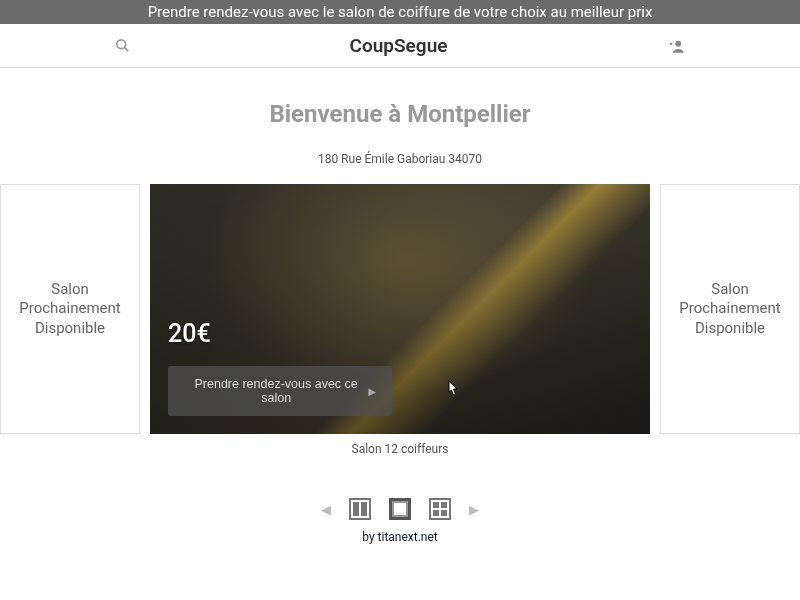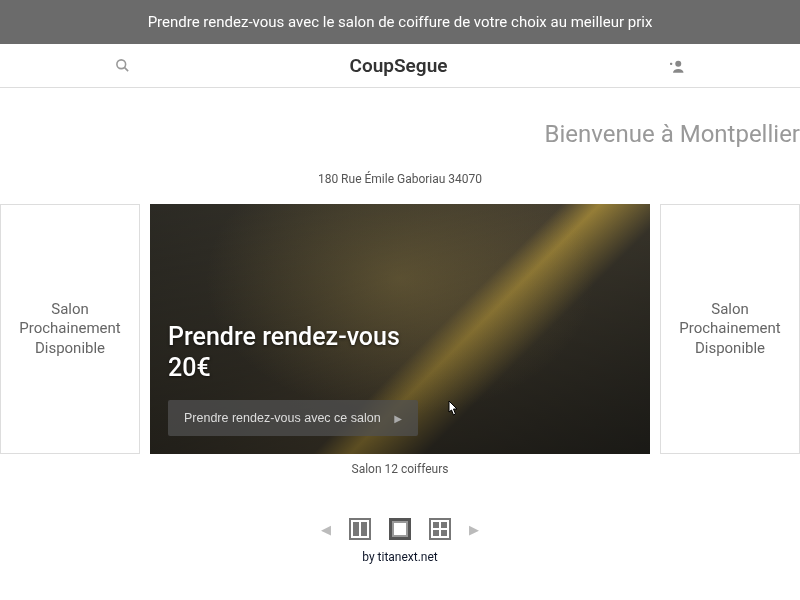--- a/index.html
+++ b/index.html
@@ -1,33 +1,33 @@
 <!DOCTYPE html>
 <html><head>
 <meta charset="utf-8">
 <style>
 *{margin:0;padding:0;box-sizing:border-box}
 body{font-family:-apple-system,BlinkMacSystemFont,'Segoe UI',Roboto,sans-serif;background:#fff;color:#333;width:800px;height:600px;overflow:hidden}
-.banner{background:#6b6b6b;color:#fff;text-align:center;padding:13px;font-size:15px}
+.banner{background:#6b6b6b;color:#fff;text-align:center;padding:3px;font-size:15px}
 .header{display:flex;align-items:center;justify-content:space-between;padding:10px 115px;border-bottom:1px solid #ddd}
 .search-ic{color:#999;cursor:pointer}
 .brand{font-size:19px;font-weight:600;color:#333}
 .user-ic{color:#888;cursor:pointer}
-.welcome{text-align:right;color:#999;font-size:24px;font-weight:400;margin-top:32px}
+.welcome{text-align:center;color:#999;font-size:24px;font-weight:700;margin-top:32px}
 .address{text-align:center;color:#555;font-size:12px;margin-top:24px}
 .carousel{display:flex;margin-top:18px;height:250px;gap:10px}
 .side-card{width:140px;border:1px solid #ddd;display:flex;align-items:center;justify-content:center;text-align:center;color:#666;font-size:15px;line-height:1.3;padding:8px}
 .main-card{flex:1;position:relative;background:linear-gradient(135deg,#3a3830 0%,#4a4538 35%,#5c5340 55%,#c9a94a 60%,#4a4538 70%,#3a3830 100%);overflow:hidden}
 .main-card::before{content:'';position:absolute;inset:0;background:radial-gradient(ellipse at 50% 30%,rgba(200,170,80,.25),transparent 55%),linear-gradient(to bottom,rgba(0,0,0,.25),rgba(0,0,0,.55))}
 .card-content{position:absolute;left:18px;bottom:18px;right:18px;color:#fff}
 .cta-title{font-size:25px;font-weight:500;text-shadow:0 1px 3px rgba(0,0,0,.6)}
 .price-row{display:flex;align-items:baseline;gap:28px;margin-top:2px}
 .price{font-size:25px;font-weight:500;text-shadow:0 1px 3px rgba(0,0,0,.6)}
 .svc{font-size:17px;color:#eee;text-shadow:0 1px 3px rgba(0,0,0,.6)}
-.cta-btn{margin-top:18px;background:rgba(80,80,80,.75);color:#ddd;border:none;padding:11px 16px;font-size:12.5px;display:flex;align-items:center;justify-content:space-between;width:250px;cursor:pointer;border-radius:2px}
+.cta-btn{margin-top:18px;background:rgba(80,80,80,.75);color:#ddd;border:none;padding:11px 16px;font-size:12.5px;display:flex;align-items:center;justify-content:space-between;width:224px;cursor:pointer;border-radius:2px}
 .cta-btn .arr{font-size:10px;color:#aaa}
 .cursor{position:absolute;left:294px;bottom:34px;pointer-events:none}
 .meta{display:flex;justify-content:center;padding:8px 100px 0;color:#555;font-size:12px}
 .pager{display:flex;align-items:center;justify-content:center;gap:18px;margin-top:42px}
 .pg-arrow{color:#bbb;font-size:13px;cursor:pointer}
 .pg-ic{width:22px;height:22px;border:2px solid #777;cursor:pointer;display:flex}
 .pg-ic.two{gap:2px;padding:2px}
 .pg-ic.two span{flex:1;background:#777}
 .pg-ic.one{border:3px solid #555;box-shadow:0 0 0 2px #999 inset}
 .pg-ic.four{display:grid;grid-template-columns:1fr 1fr;grid-template-rows:1fr 1fr;gap:2px;padding:2px;border-color:#777}
@@ -59,21 +59,20 @@
 
 <h1 class="welcome">Bienvenue à Montpellier</h1>
 <div class="address">180 Rue Émile Gaboriau 34070</div>
 
 <div class="carousel">
   <div class="side-card">
       <span>Salon Prochainement Disponible</span>
     </div>
   <div class="main-card">
     <div class="card-content">
-      <div class="cta-title">Prendre rendez-vous</div>
       <div class="price-row">
         <span class="price">20€</span>
       </div>
       <button class="cta-btn">
         <span>Prendre rendez-vous avec ce salon</span>
         <span class="arr">▶</span>
       </button>
     </div>
     <span class="cursor">
       <svg width="16" height="20" viewBox="0 0 16 20">

